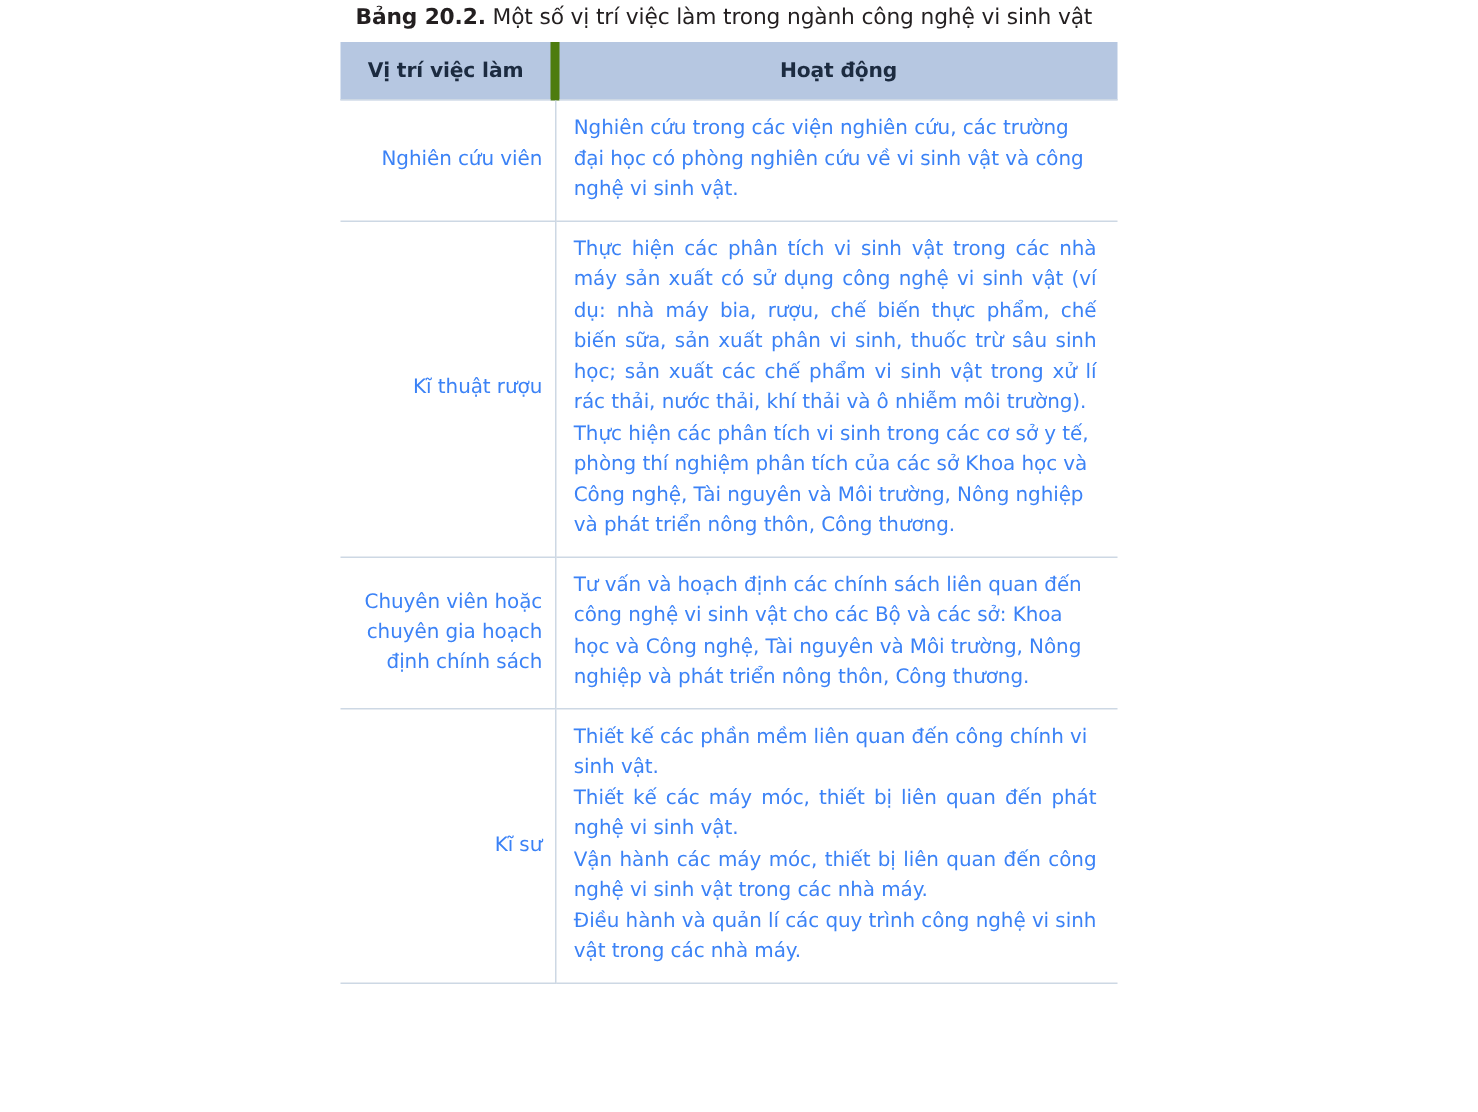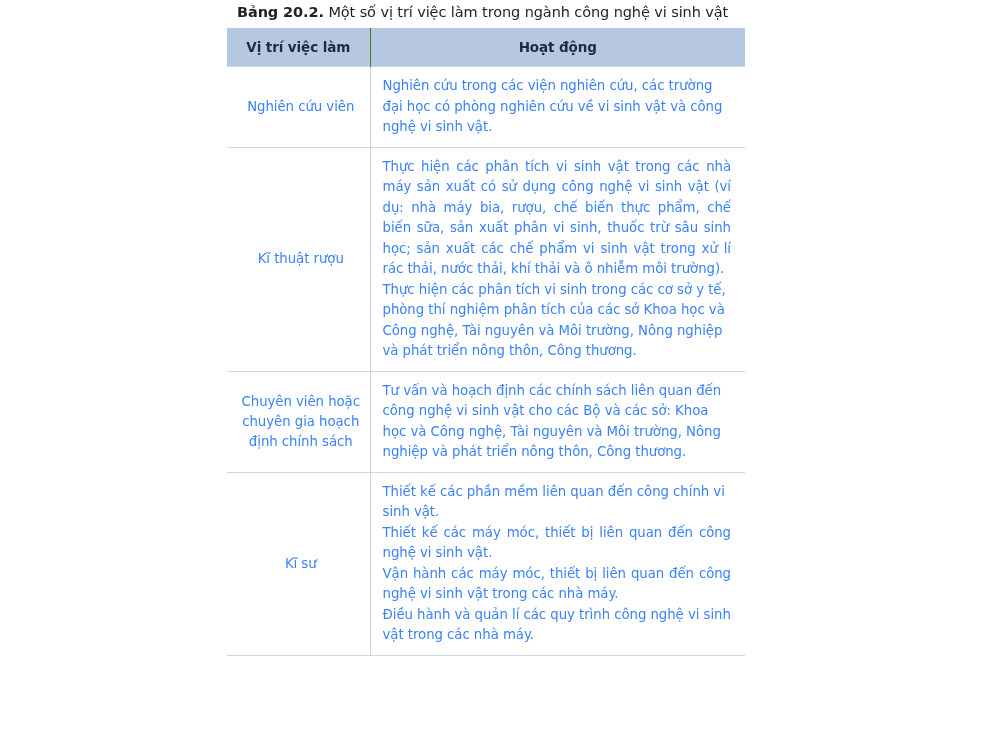--- a/index.html
+++ b/index.html
@@ -66,35 +66,35 @@
     font-size: 13.5px;
     font-weight: bold;
     height: 30px;
     padding: 4px 6px;
     text-align: center;
     vertical-align: middle;
     border: none;
     letter-spacing: -0.1px;
   }
   table.jobs-table thead th.th-role {
-    border-right: 1px solid #4d7c0f;
+    border-right: 6px solid #4d7c0f;
     margin-left: 26px;
   }
 
   table.jobs-table tbody td {
     border-top: 1px solid #cdd8e4;
     border-bottom: 1px solid #cdd8e4;
     vertical-align: middle;
     font-size: 13.3px;
     color: #3b82f6;
     background: #ffffff;
   }
   table.jobs-table tbody tr td.cell-role {
     padding: 8px 8px 8px 13px;
-    text-align: center;
+    text-align: right;
     line-height: 20px;
     border-right: 1px solid #cdd8e4;
     letter-spacing: -0.05px;
   }
   table.jobs-table tbody tr td.cell-activity {
     padding: 9px 14px 9px 12px;
     text-align: justify;
     text-justify: inter-word;
     line-height: 20.5px;
     vertical-align: top;
@@ -164,21 +164,21 @@
           <td class="cell-role">Chuyên viên hoặc chuyên gia hoạch định chính sách</td>
           <td class="cell-activity">
             <p class="flow-last">Tư vấn và hoạch định các chính sách liên quan đến công nghệ vi sinh vật cho các Bộ và các sở: Khoa học và Công nghệ, Tài nguyên và Môi trường, Nông nghiệp và phát triển nông thôn, Công thương.</p>
           </td>
         </tr>
 
         <tr>
           <td class="cell-role">Kĩ sư</td>
           <td class="cell-activity">
             <p class="flow-last">Thiết kế các phần mềm liên quan đến công chính vi sinh vật.</p>
-            <p class="flow">Thiết kế các máy móc, thiết bị liên quan đến công nghệ vi sinh vật.</p>
+            <p class="flow">Thiết kế các máy móc, thiết bị liên quan đến phát nghệ vi sinh vật.</p>
             <p class="flow">Vận hành các máy móc, thiết bị liên quan đến công nghệ vi sinh vật trong các nhà máy.</p>
             <p class="flow-last">Điều hành và quản lí các quy trình công nghệ vi sinh vật trong các nhà máy.</p>
           </td>
         </tr>
 
       </tbody>
     </table>
   </div>
 
 </div>

